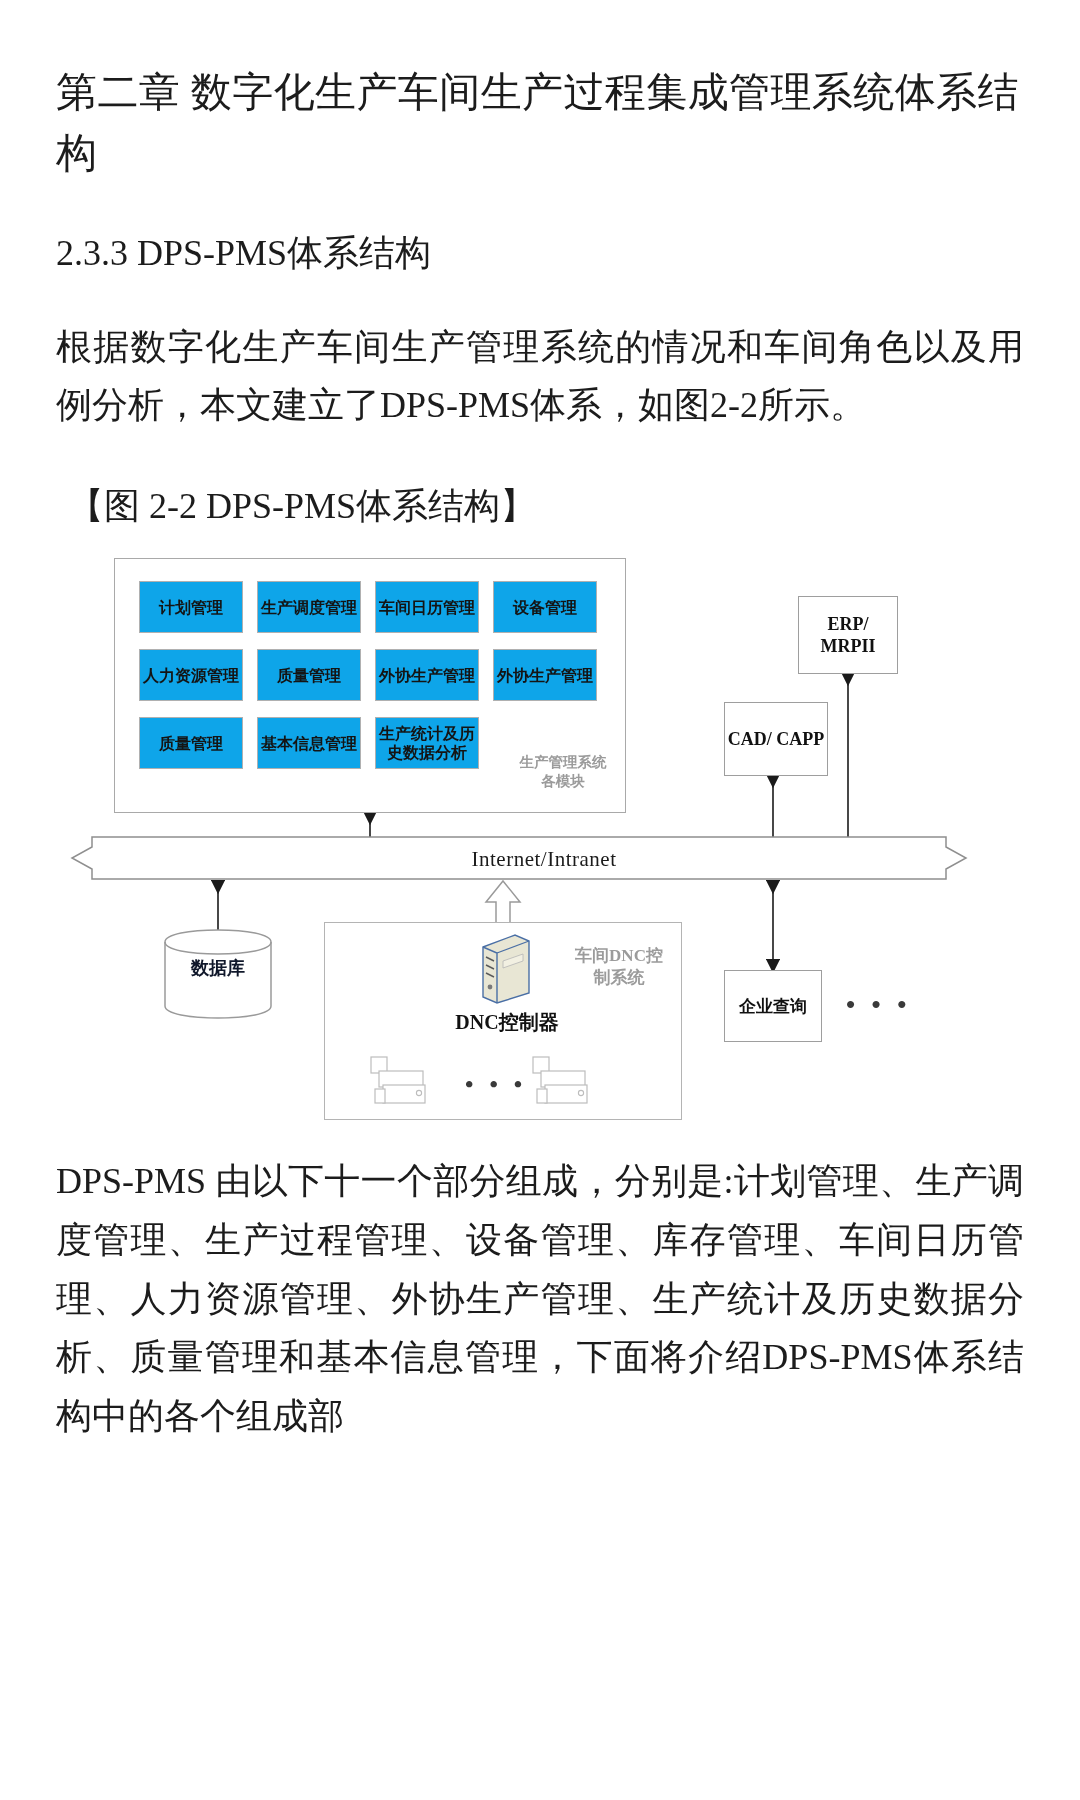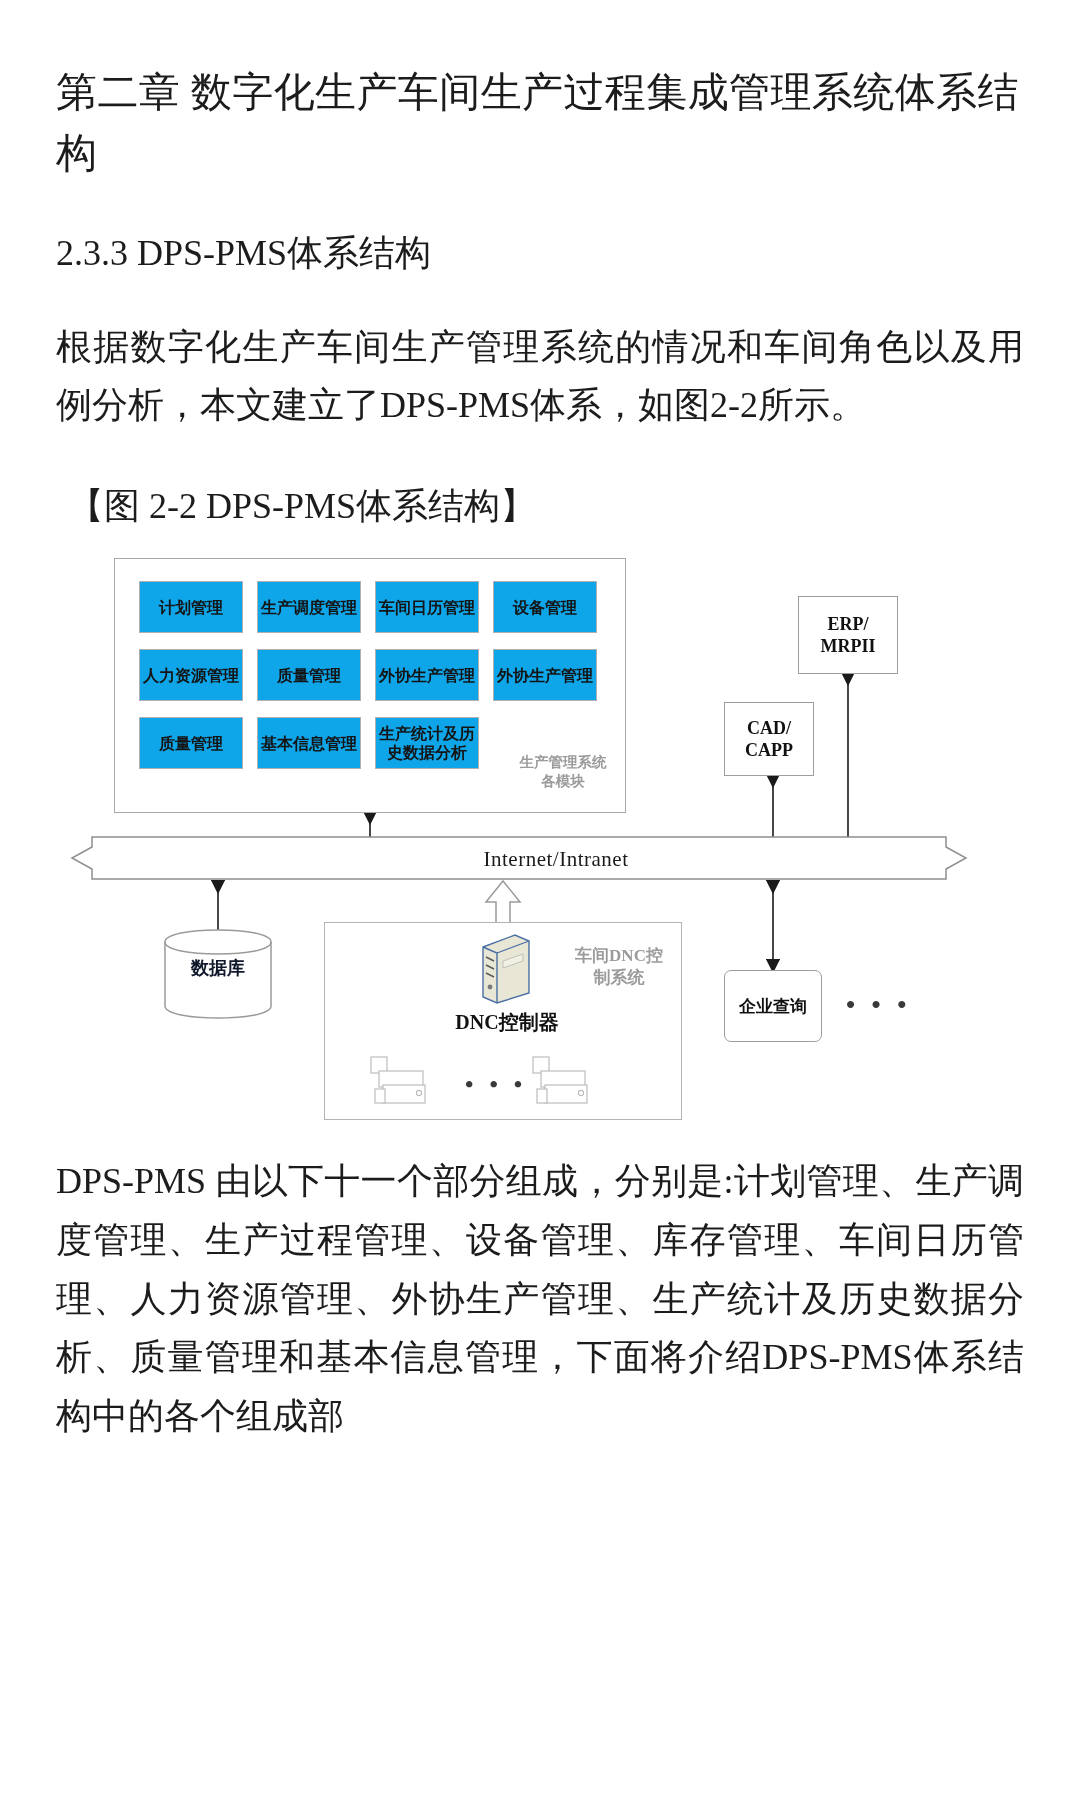--- a/index.html
+++ b/index.html
@@ -126,36 +126,36 @@
     align-items: center;
     justify-content: center;
     text-align: center;
     font-size: 18px;
     line-height: 1.25;
     font-weight: 700;
     color: #111111;
     box-sizing: border-box;
   }
   .box-erp   { left: 742px; top: 46px;  width: 100px; height: 78px; }
-  .box-cad   { left: 668px; top: 152px; width: 90px;  height: 74px; }
+  .box-cad   { left: 668px; top: 152px; width: 104px;  height: 74px; }
   .box-query { left: 668px; top: 420px; width: 98px;  height: 72px;
-               font-size: 17px; border-radius: 7px; }
+               font-size: 17px; }
 
   
   .bus {
     position: absolute;
     left: 14px;
     top: 285px;
     width: 940px;
     height: 46px;
   }
   .bus svg { display: block; }
   .bus-label {
     position: absolute;
-    left: 16px;
+    left: 4px;
     top: 12px;
     width: 940px;
     text-align: center;
     font-size: 21px;
     letter-spacing: 0.5px;
     color: #1b1b1b;
   }
 
   
   .db {

